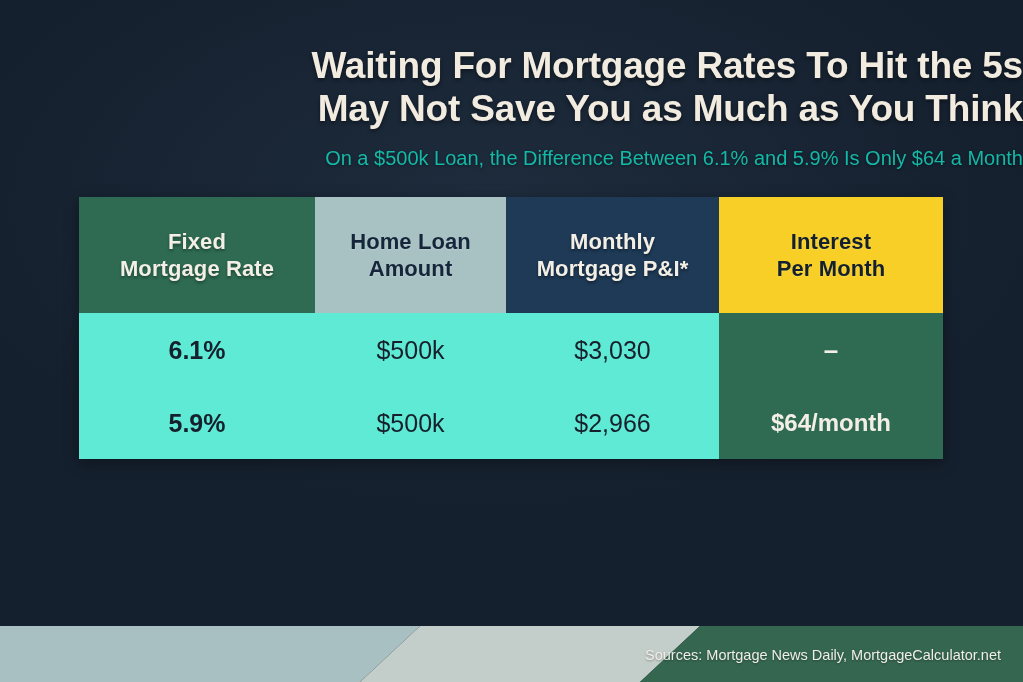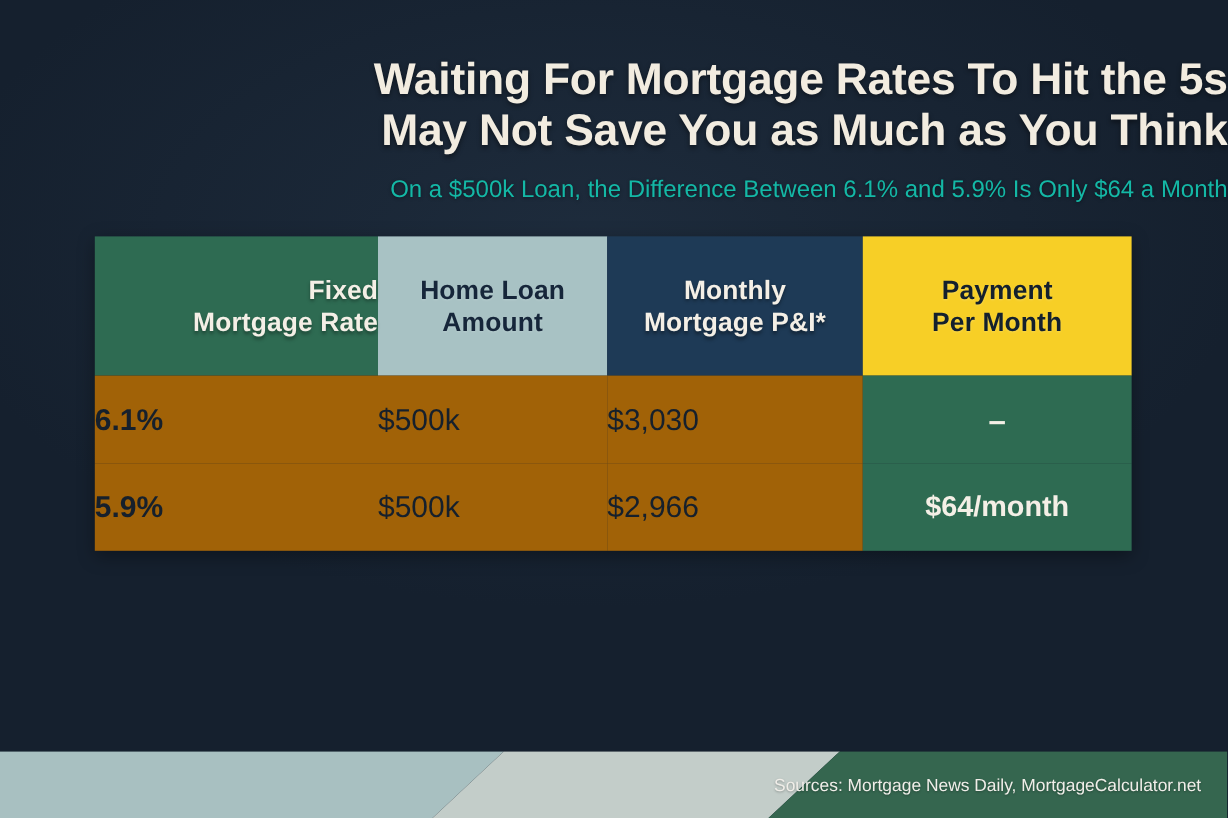--- a/index.html
+++ b/index.html
@@ -76,30 +76,30 @@
   }
   .hcell {
     height: 116px;
     vertical-align: middle;
     text-align: center;
     font-size: 22px;
     font-weight: bold;
     line-height: 27px;
     letter-spacing: 0.1px;
   }
-  .h-green  { background: #2e6b52; color: #f4efe6; text-shadow: 0 2px 3px rgba(0,0,0,0.35); text-align: right; }
+  .h-green  { background: #2e6b52; color: #f4efe6; text-shadow: 0 2px 3px rgba(0,0,0,0.35); }
   .h-blue   { background: #a8c2c4; color: #16263a; text-shadow: 0 1px 2px rgba(255,255,255,0.18); }
   .h-navy   { background: #1e3a56; color: #f4efe6; text-shadow: 0 2px 3px rgba(0,0,0,0.4); }
   .h-yellow { background: #f7cf26; color: #14202d; text-shadow: 0 1px 2px rgba(255,255,255,0.2); }
 
   .dcell {
     height: 73px;
     vertical-align: middle;
-    text-align: left;
-    background: #a16207;
+    text-align: center;
+    background: #5eead4;
     color: #16202c;
     font-size: 25px;
     line-height: 30px;
     border-bottom: 1px solid #515a62;
   }
   .dcell.rate { font-weight: bold; }
   .row-last .dcell { border-bottom: none; }
 
   .vsep { border-right: 1px solid #4f585f; }
 
@@ -173,21 +173,21 @@
       </th>
       <th class="hcell h-blue vsep" style="width:191px">
         <div>Home Loan</div>
         <div>Amount</div>
       </th>
       <th class="hcell h-navy vsep" style="width:213px">
         <div>Monthly</div>
         <div>Mortgage P&amp;I*</div>
       </th>
       <th class="hcell h-yellow" style="width:224px">
-        <div>Payment</div>
+        <div>Interest</div>
         <div>Per Month</div>
       </th>
     </tr>
     <tr>
       <td class="dcell rate vsep">6.1%</td>
       <td class="dcell vsep">$500k</td>
       <td class="dcell vsep">$3,030</td>
       <td class="scell dash">–</td>
     </tr>
     <tr class="row-last">

